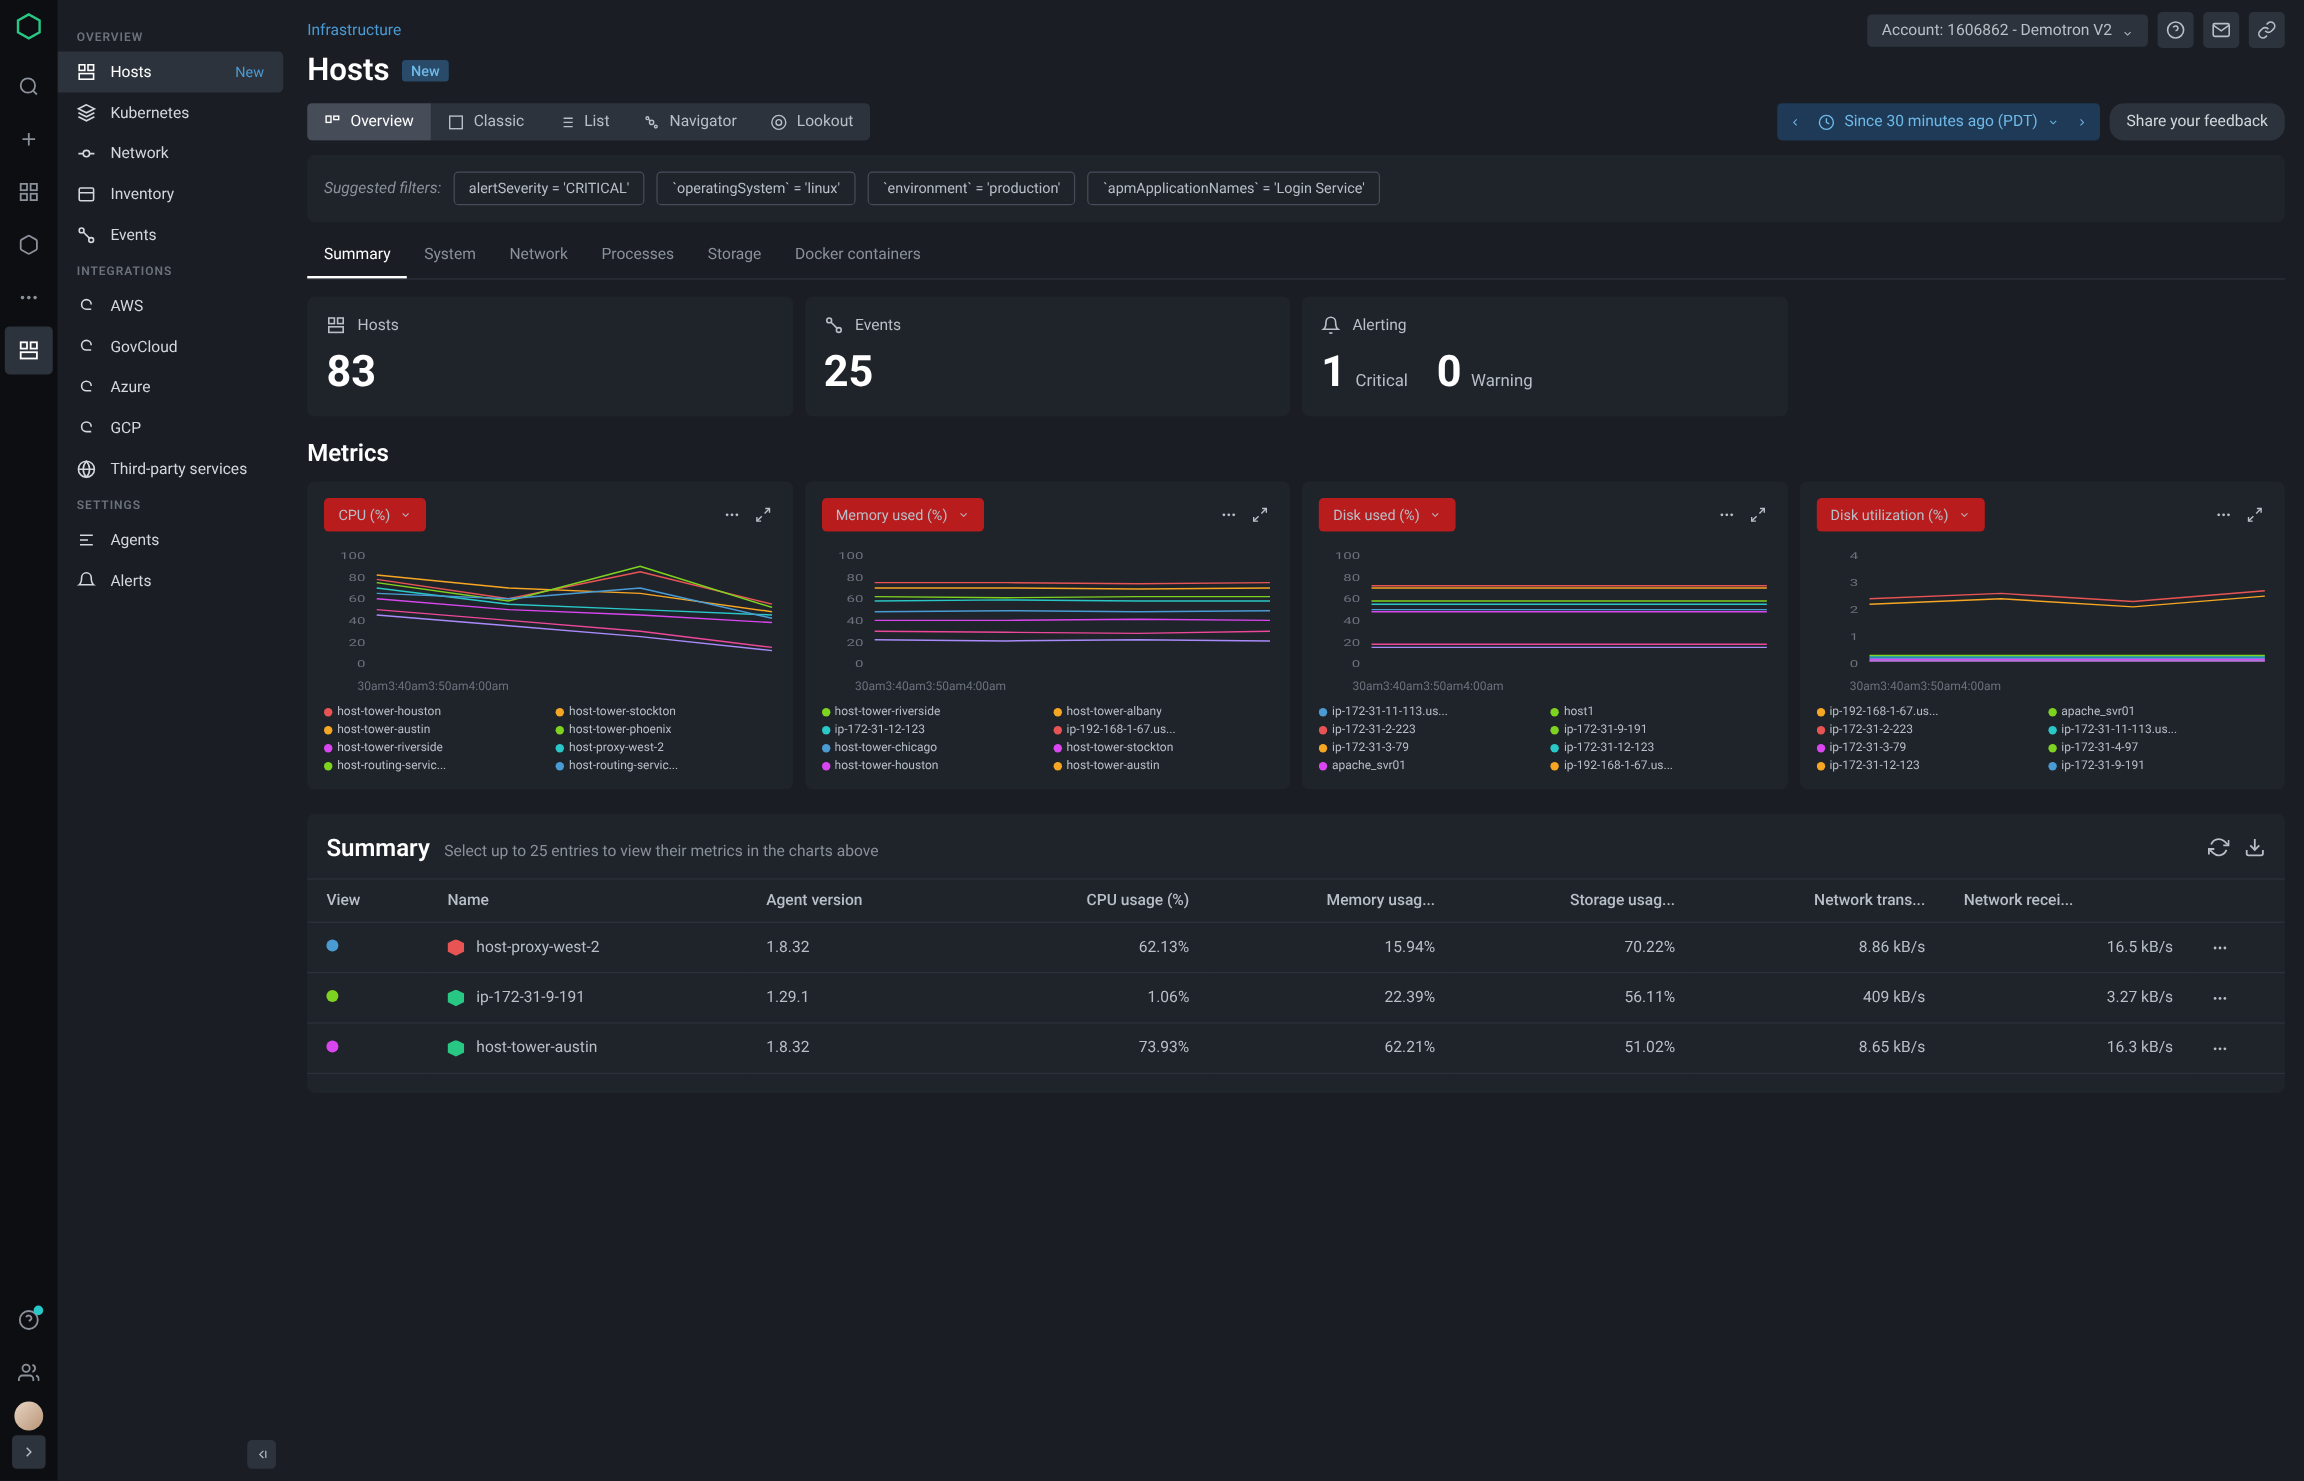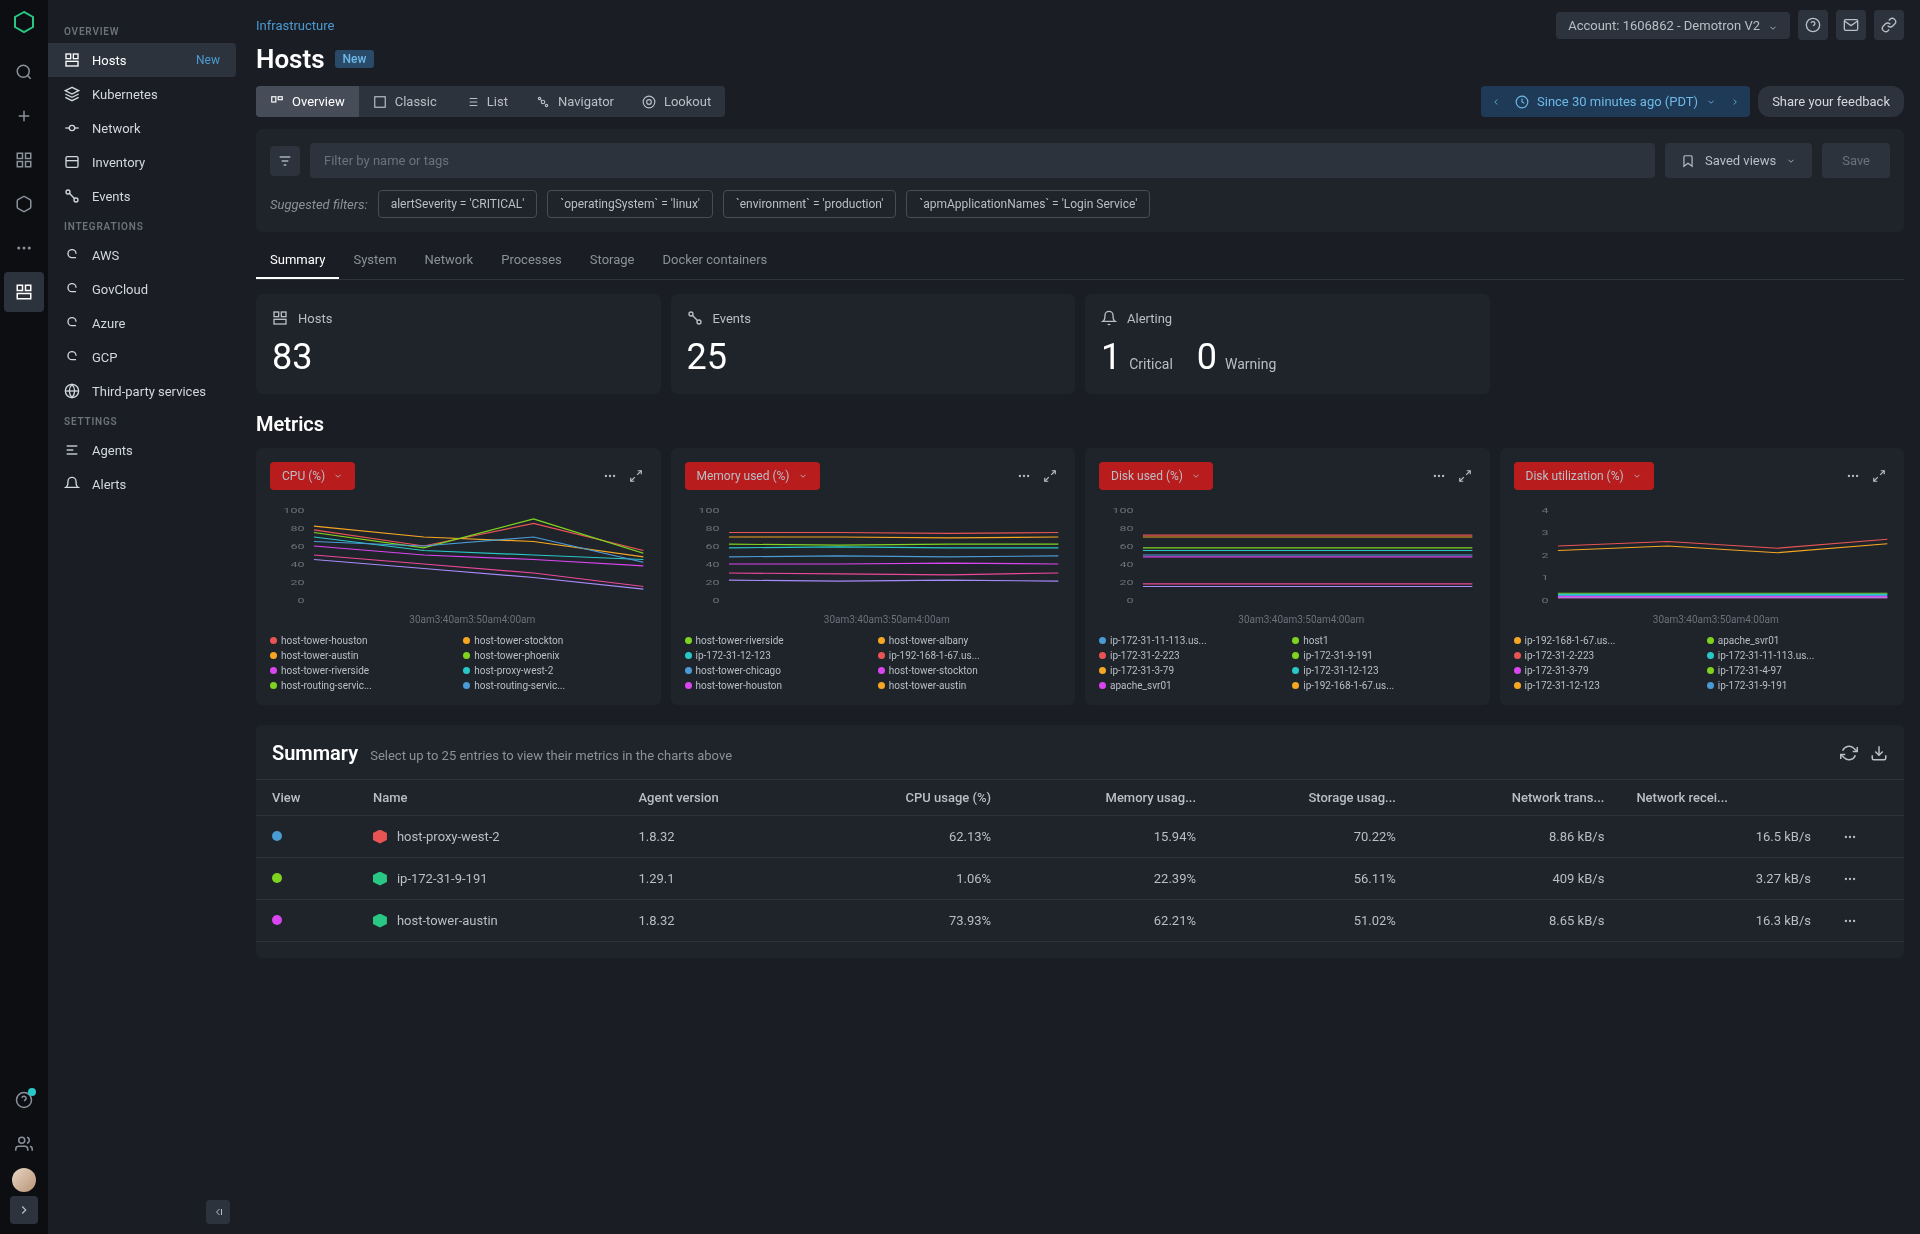--- a/index.html
+++ b/index.html
@@ -49,33 +49,33 @@
 .save-btn{background:#2d333c;padding:10px 20px;border-radius:4px;cursor:pointer;color:#6b727c}
 .suggested{display:flex;gap:10px;align-items:center;flex-wrap:wrap}
 .suggested-label{font-style:italic;color:#8a919a}
 .filter-chip{border:1px solid #464d58;padding:6px 12px;border-radius:4px;cursor:pointer;font-size:12px}
 .sub-tabs{display:flex;gap:0;border-bottom:1px solid #2d333c;margin-bottom:14px}
 .sub-tab{padding:10px 14px;cursor:pointer;color:#8a919a;border-bottom:2px solid transparent}
 .sub-tab.active{color:#fff;border-bottom-color:#fff}
 .cards{display:grid;grid-template-columns:repeat(4,1fr);gap:10px;margin-bottom:18px}
 .card{background:#1f232a;border-radius:6px;padding:16px}
 .card-header{display:flex;align-items:center;gap:10px;margin-bottom:10px;color:#b8bfc7}
-.card-value{font-size:36px;font-weight:400;color:#fff}
+.card-value{font-size:36px;font-weight:700;color:#fff}
 .card-split{display:flex;gap:24px}
 .card-split .part{display:flex;align-items:baseline;gap:8px}
 .card-split .part .lbl{font-size:14px;color:#b8bfc7}
 .section-heading{font-size:20px;font-weight:600;color:#fff;margin-bottom:12px}
 .charts{display:grid;grid-template-columns:repeat(4,1fr);gap:10px;margin-bottom:20px}
 .chart-card{background:#1f232a;border-radius:6px;padding:14px}
 .chart-header{display:flex;align-items:center;justify-content:space-between;margin-bottom:10px}
 .chart-select{background:#b91c1c;padding:7px 12px;border-radius:4px;display:flex;align-items:center;gap:8px;cursor:pointer;font-size:12px}
 .chart-actions{display:flex;gap:4px}
 .chart-area{height:110px;position:relative}
 .chart-svg{width:100%;height:100%}
-.chart-xaxis{display:flex;justify-content:center;font-size:10px;color:#6b727c;margin-top:4px;padding-left:28px}
+.chart-xaxis{display:flex;justify-content:flex-start;font-size:10px;color:#6b727c;margin-top:4px;padding-left:28px}
 .chart-legend{display:flex;flex-wrap:wrap;gap:4px 10px;margin-top:10px;font-size:10px;max-height:60px;overflow:hidden}
 .legend-item{display:flex;align-items:center;gap:4px;width:calc(50% - 5px)}
 .legend-dot{width:7px;height:7px;border-radius:50%;flex-shrink:0}
 .legend-text{overflow:hidden;text-overflow:ellipsis;white-space:nowrap}
 .summary-section{background:#1f232a;border-radius:6px;padding:16px 0}
 .summary-header{display:flex;align-items:center;justify-content:space-between;padding:0 16px 14px}
 .summary-title-group{display:flex;align-items:baseline;gap:12px}
 .summary-title{font-size:20px;font-weight:600;color:#fff}
 .summary-subtitle{color:#8a919a;font-size:13px}
 .summary-actions{display:flex;gap:12px}
@@ -359,40 +359,20 @@
                 <polyline points="9 18 15 12 9 6"></polyline>
               </svg>
             </div>
         </div>
         <div class="feedback-btn">Share your feedback</div>
       </div>
     </div>
 
     <div class="content">
       <div class="filter-section">
-        <div class="filter-row">
-          <div class="filter-icon">
-              <svg width="16" height="16" viewBox="0 0 24 24" fill="none" stroke="currentColor" stroke-width="2">
-                <line x1="4" y1="6" x2="20" y2="6"></line>
-                <line x1="7" y1="12" x2="17" y2="12"></line>
-                <line x1="10" y1="18" x2="14" y2="18"></line>
-              </svg>
-            </div>
-          <input class="filter-input" placeholder="Filter by name or tags" style="">
-          <div class="saved-views">
-              <svg width="14" height="14" viewBox="0 0 24 24" fill="none" stroke="currentColor" stroke-width="2">
-                <path d="M19 21l-7-5-7 5V5a2 2 0 0 1 2-2h10a2 2 0 0 1 2 2z"></path>
-              </svg>
-              <span>Saved views</span>
-              <svg width="10" height="10" viewBox="0 0 24 24" fill="none" stroke="currentColor" stroke-width="2">
-                <polyline points="6 9 12 15 18 9"></polyline>
-              </svg>
-            </div>
-          <div class="save-btn">Save</div>
-        </div>
         <div class="suggested" id="suggested">
           <span class="suggested-label">Suggested filters:</span>
         <div class="filter-chip">alertSeverity = 'CRITICAL'</div>
             <div class="filter-chip">`operatingSystem` = 'linux'</div>
             <div class="filter-chip">`environment` = 'production'</div>
             <div class="filter-chip">`apmApplicationNames` = 'Login Service'</div>
           </div>
       </div>
 
       <div class="sub-tabs" id="sub-tabs">

